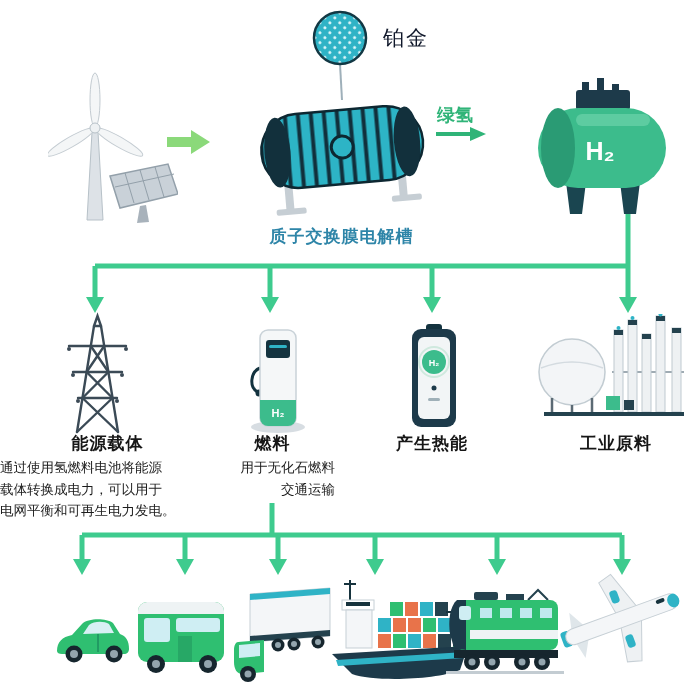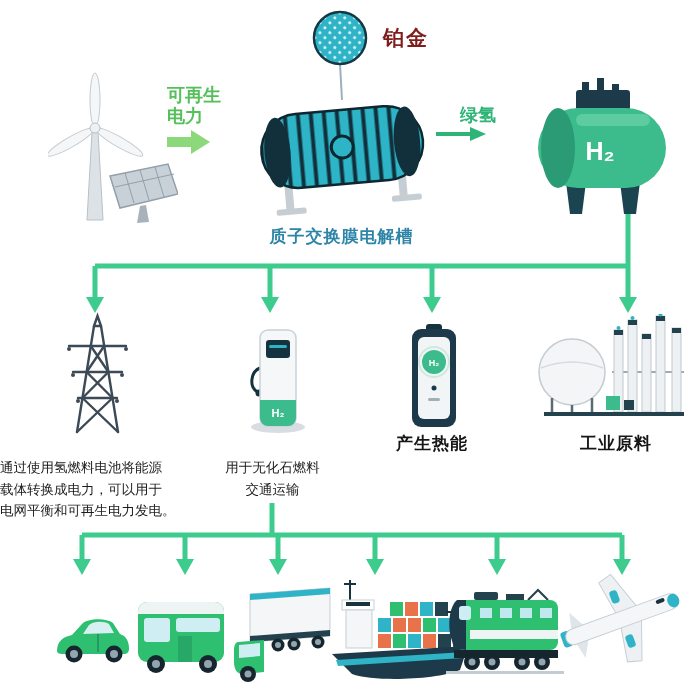--- a/index.html
+++ b/index.html
@@ -1,21 +1,21 @@
 <!DOCTYPE html>
 <html><head>
 <meta charset="utf-8">
 <style>
   html,body{margin:0;padding:0;background:#fff;}
   .canvas{position:relative;width:700px;height:700px;background:#ffffff;overflow:hidden;
           font-family:"Liberation Sans","DejaVu Sans",sans-serif;}
   .abs{position:absolute;}
   .green-label{font-size:18px;font-weight:700;color:#55c05a;line-height:1.18;white-space:pre-line;}
   .h2-label{font-size:18px;font-weight:700;color:#2fb478;}
-  .pt-label{font-size:21px;font-weight:700;color:#7f1d1d;letter-spacing:2px;}
+  .pt-label{font-size:21px;font-weight:400;color:#0f172a;letter-spacing:2px;}
   .pem-label{font-size:17px;font-weight:700;color:#2e85a8;text-align:center;letter-spacing:1px;}
   .app-title{font-size:17px;font-weight:700;color:#161616;text-align:center;letter-spacing:1px;}
   .app-desc{font-size:13.5px;color:#1c1c1c;line-height:1.6;white-space:pre-line;}
   svg{display:block;}
 </style>
 </head>
 <body>
 
 <div class="canvas">
 
@@ -46,22 +46,20 @@
       <ellipse cx="47" cy="30" rx="5" ry="27" fill="#f4f6f7" stroke="#c3cbd1" stroke-width="1" transform="rotate(240 47 58)"></ellipse>
     </g>
     <circle cx="47" cy="58" r="5" fill="#eef1f3" stroke="#b7c1c8" stroke-width="1"></circle>
     <g>
       <polygon points="62,106 120,94 130,124 72,138" fill="#c9d1d8" stroke="#93a0aa" stroke-width="1.5"></polygon>
       <path d="M77,103 L86,133 M92,100 L101,130 M107,97 L116,127 M67,117 L126,104" stroke="#93a0aa" stroke-width="1" fill="none"></path>
       <polygon points="92,136 98,135 101,152 89,153" fill="#a8b2bb"></polygon>
     </g>
   </svg>
 
-  <div class="abs green-label" style="left:167px;top:85px;">可再生
-电力</div>
   <svg class="abs" style="left:167px;top:129px;" width="44" height="26" viewBox="0 0 44 26">
     <polygon points="0,8 24,8 24,1 43,13 24,25 24,18 0,18" fill="#8bd97a"></polygon>
   </svg>
 
   <svg class="abs" style="left:310px;top:8px;" width="60" height="96" viewBox="0 0 60 96">
     <defs>
       <pattern id="mesh" width="7" height="7" patternUnits="userSpaceOnUse" patternTransform="rotate(45)">
         <rect width="7" height="7" fill="#2fb3c6"></rect>
         <circle cx="3.5" cy="3.5" r="1.4" fill="#eafbfd"></circle>
       </pattern>
@@ -84,21 +82,21 @@
       <rect x="22" y="128" width="30" height="6" rx="2" fill="#c6ced4"></rect>
       <rect x="138" y="124" width="30" height="6" rx="2" fill="#c6ced4"></rect>
       <rect x="12" y="34" width="162" height="74" rx="37" fill="url(#coil)" stroke="#0d2731" stroke-width="2.5"></rect>
       <ellipse cx="28" cy="71" rx="13" ry="35" fill="#12303c"></ellipse>
       <ellipse cx="158" cy="71" rx="13" ry="35" fill="#12303c"></ellipse>
       <circle cx="93" cy="71" r="11" fill="#2db4c6" stroke="#0d2731" stroke-width="3"></circle>
     </g>
   </svg>
   <div class="abs pem-label" style="left:244px;top:225px;width:195px;">质子交换膜电解槽</div>
 
-  <div class="abs h2-label" style="left:460px;top:103px;">绿氢</div>
+  <div class="abs h2-label" style="left:437px;top:103px;">绿氢</div>
   <svg class="abs" style="left:434px;top:126px;" width="52" height="16" viewBox="0 0 52 16">
     <line x1="2" y1="8" x2="37" y2="8" stroke="#2fb478" stroke-width="4"></line>
     <polygon points="36,1 52,8 36,15" fill="#2fb478"></polygon>
   </svg>
 
   <svg class="abs" style="left:536px;top:78px;" width="132" height="140" viewBox="0 0 132 140">
     <polygon points="30,104 50,104 46,136 34,136" fill="#1a4550"></polygon>
     <polygon points="84,104 104,104 100,136 88,136" fill="#1a4550"></polygon>
     <rect x="40" y="12" width="54" height="20" rx="3" fill="#1d3a4a"></rect>
     <rect x="46" y="4" width="7" height="12" fill="#1d3a4a"></rect>
@@ -169,25 +167,27 @@
       <circle cx="124.5" cy="0.5" r="2" fill="#2fb3c6"></circle>
     </g>
     <circle cx="36" cy="58" r="33" fill="#f3f5f7" stroke="#c2ccd2" stroke-width="1.5"></circle>
     <path d="M5,54 Q36,42 67,54" stroke="#d4dbe0" stroke-width="1.5" fill="none"></path>
     <path d="M16,84 L16,100 M56,84 L56,100 M36,91 L36,100" stroke="#5b6a74" stroke-width="2.5"></path>
     <rect x="70" y="82" width="14" height="14" fill="#3cbc8c"></rect>
     <rect x="88" y="86" width="10" height="10" fill="#24424e"></rect>
     <rect x="8" y="98" width="140" height="4" fill="#24424e"></rect>
   </svg>
 
+  <div class="abs app-title" style="left:5px;top:432px;width:205px;">能源载体</div>
   <div class="abs app-desc" style="left:0;top:457px;width:212px;">通过使用氢燃料电池将能源
 载体转换成电力，可以用于
 电网平衡和可再生电力发电。</div>
 
-  <div class="abs app-desc" style="left:210px;top:457px;width:125px;text-align:center;">用于无化石燃料
+  <div class="abs app-title" style="left:210px;top:432px;width:125px;">燃料</div>
+  <div class="abs app-desc" style="left:210px;top:457px;width:125px;text-align:right;">用于无化石燃料
 交通运输</div>
 
   <div class="abs app-title" style="left:542px;top:432px;width:148px;">工业原料</div>
 
   <div class="abs app-title" style="left:372px;top:432px;width:120px;">产生热能</div>
 
   <svg class="abs" style="left:52px;top:606px;" width="80" height="62" viewBox="0 0 80 62">
     <path d="M5,45 C5,36 10,31 20,29 L30,18 C36,12 54,12 61,17 L68,28 C74,30 77,35 77,43 C77,46 75,48 72,48 L10,48 C7,48 5,47 5,45 Z" fill="#2fbf71"></path>
     <path d="M31,28 L37,19 C42,15 52,15 57,18 L62,27 Z" fill="#d8f0f4"></path>
     <line x1="46" y1="28" x2="46" y2="46" stroke="#1e8f5f" stroke-width="1.5"></line>

